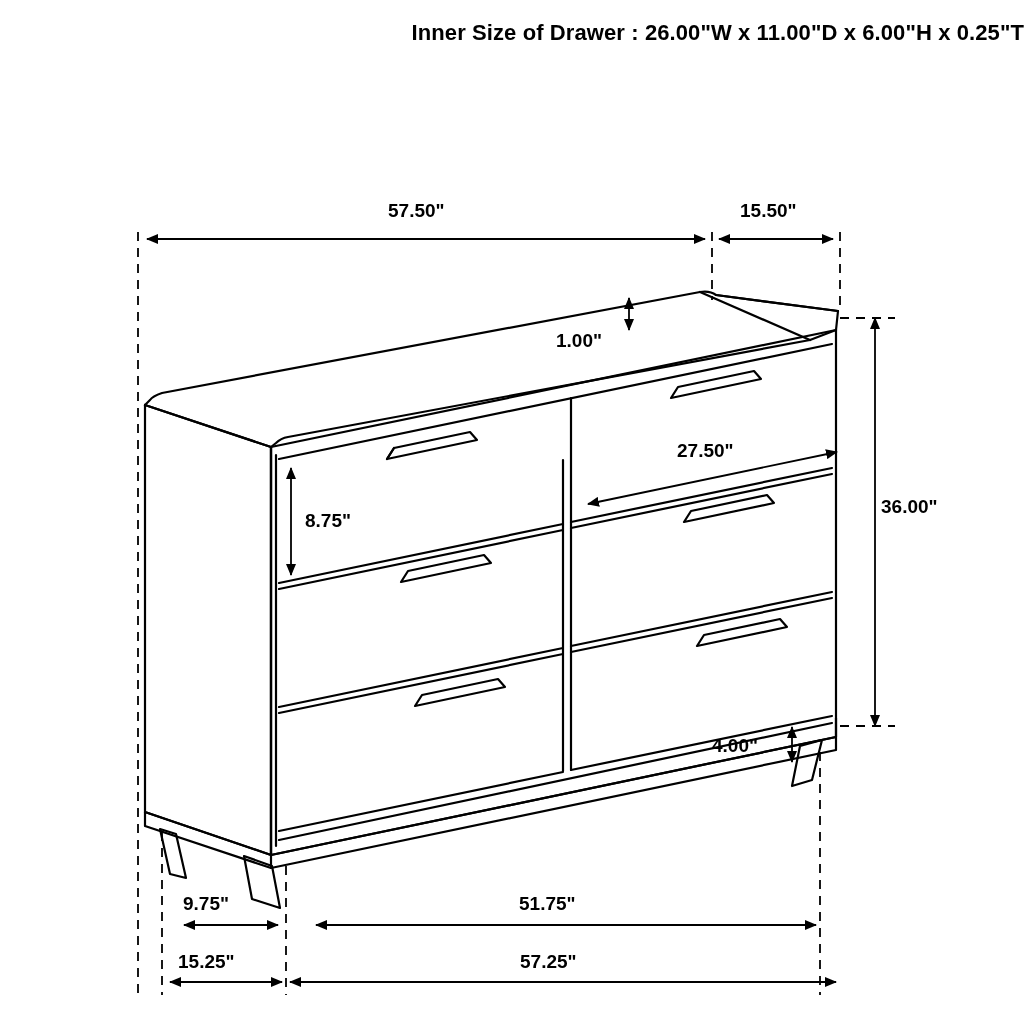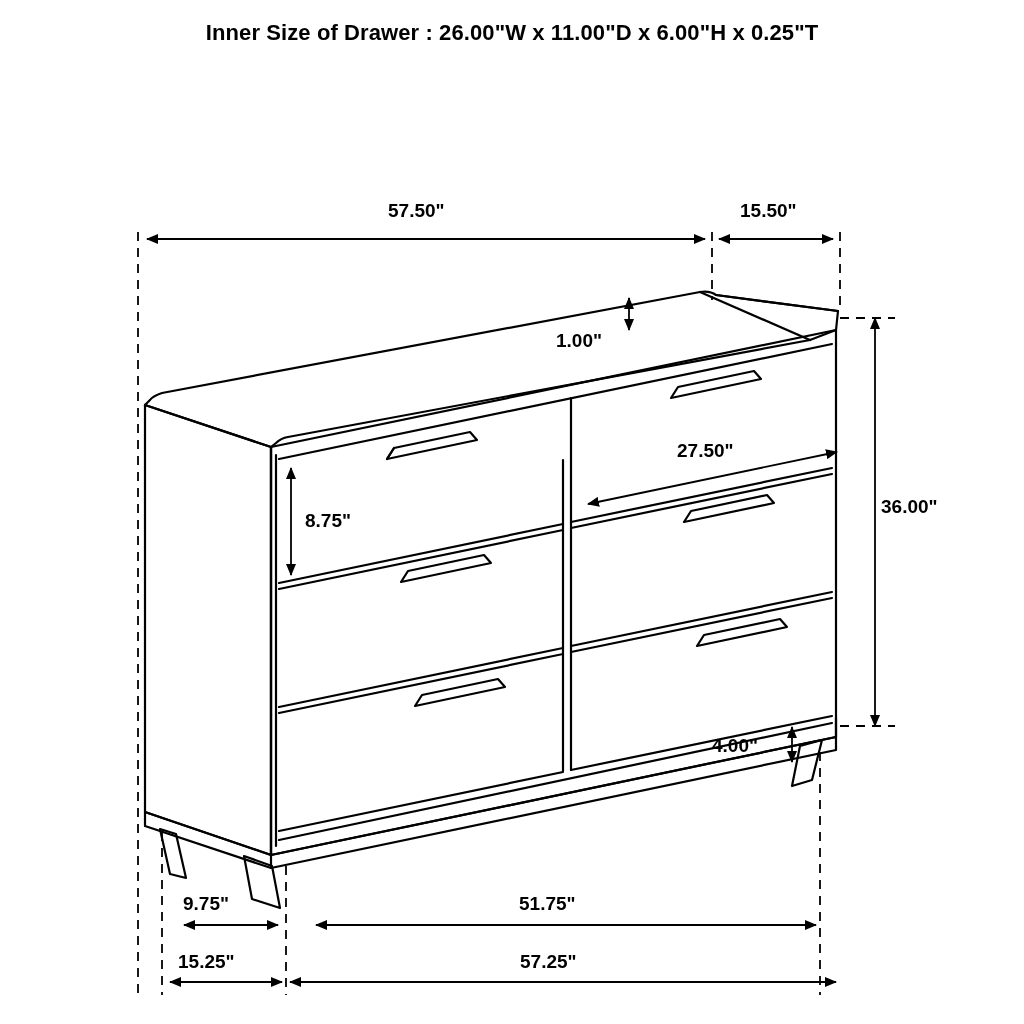--- a/index.html
+++ b/index.html
@@ -17,21 +17,21 @@
   }
   #diagram-root {
     position: absolute;
     inset: 0;
   }
   .title {
     position: absolute;
     left: 0;
     top: 20px;
     width: 1024px;
-    text-align: center;
+    text-align: right;
     font-size: 22px;
     font-weight: bold;
     letter-spacing: 0.1px;
     white-space: nowrap;
   }
   svg#drawing {
     position: absolute;
     left: 0;
     top: 0;
     width: 1024px;

